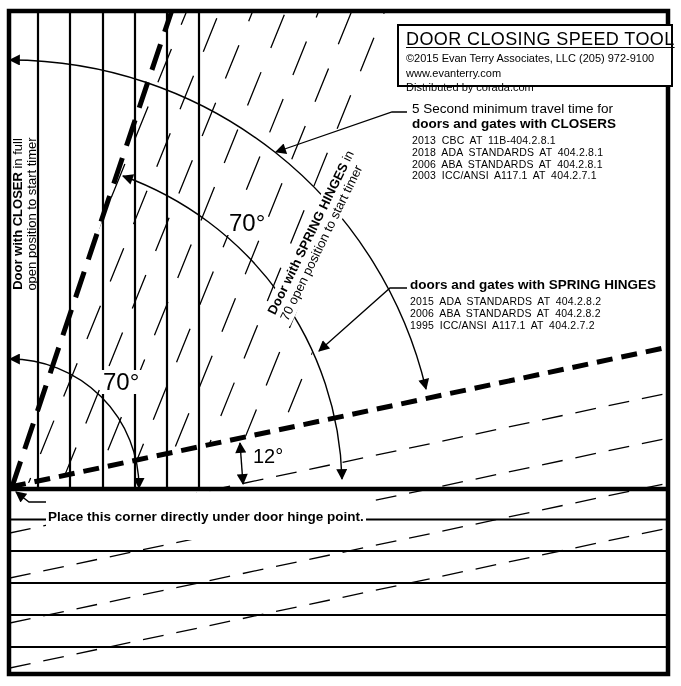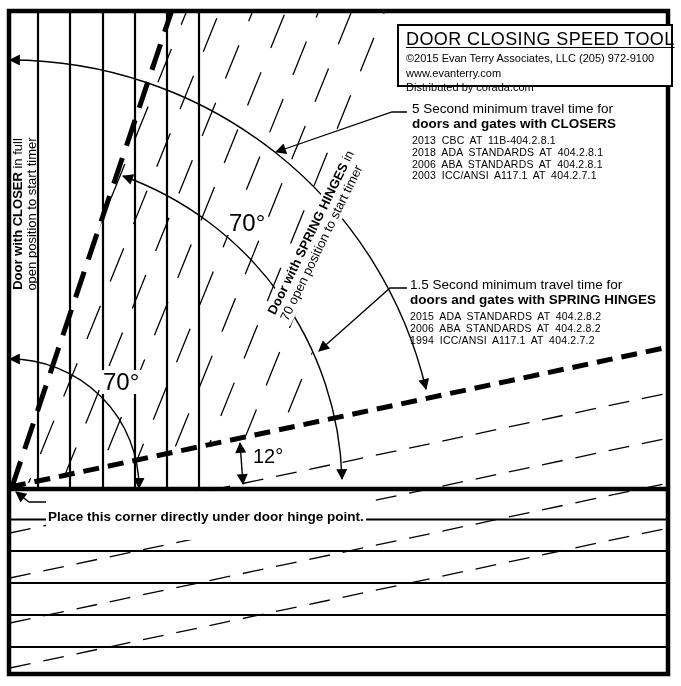--- a/index.html
+++ b/index.html
@@ -122,26 +122,25 @@
     <div class="n2">doors and gates with CLOSERS</div>
     <div class="refs">
       <div>2013 CBC AT 11B-404.2.8.1</div>
       <div>2018 ADA STANDARDS AT 404.2.8.1</div>
       <div>2006 ABA STANDARDS AT 404.2.8.1</div>
       <div>2003 ICC/ANSI A117.1 AT 404.2.7.1</div>
     </div>
   </div>
 
   <div class="ovl note" style="left:410px;top:277px;">
-    <div class="n1">1.5 Second minimum travel time for</div>
     <div class="n2">doors and gates with SPRING HINGES</div>
     <div class="refs">
       <div>2015 ADA STANDARDS AT 404.2.8.2</div>
       <div>2006 ABA STANDARDS AT 404.2.8.2</div>
-      <div>1994 ICC/ANSI A117.1 AT 404.2.7.2</div>
+      <div>1995 ICC/ANSI A117.1 AT 404.2.7.2</div>
     </div>
   </div>
 
   <div class="ovl rot-left">
     <div><b>Door with CLOSER</b><span> in full</span></div>
     <div>open position to start timer</div>
   </div>
 
   <div class="ovl rot-spring">
     <div><b>Door with SPRING HINGES</b><span> in</span></div>

